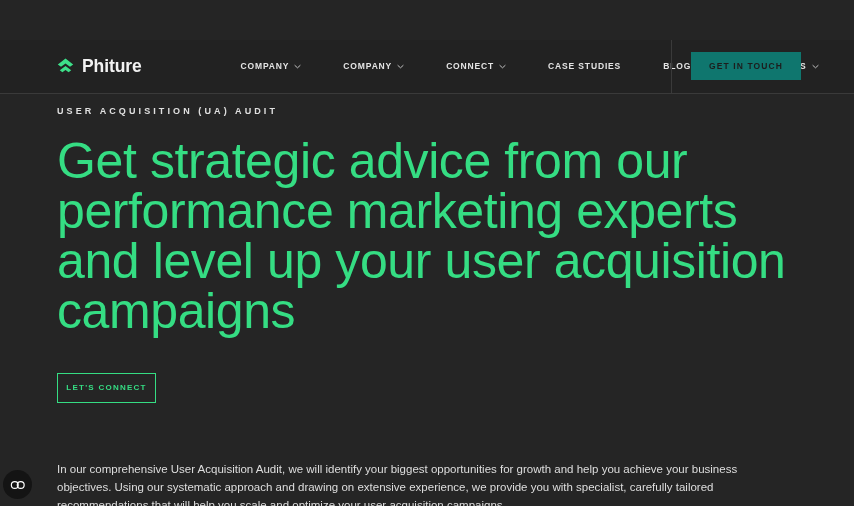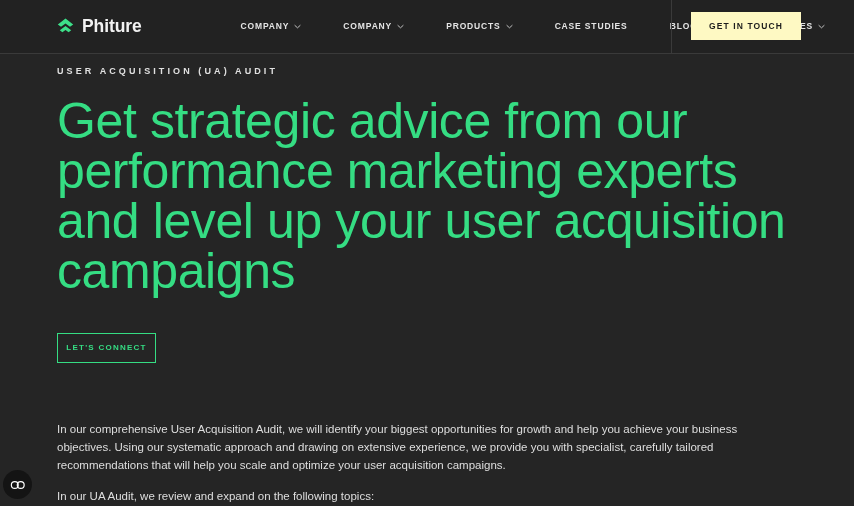--- a/index.html
+++ b/index.html
@@ -18,20 +18,21 @@
   }
 
   
   .site-header {
     height: 54px;
     background: #222222;
     border-bottom: 1px solid #3a3a3a;
     display: flex;
     align-items: center;
     position: relative;
+    margin-top: 40px;
   }
 
   .logo-block {
     display: flex;
     align-items: center;
     gap: 8px;
     margin-left: 57px;
   }
 
   .logo-mark {
@@ -88,21 +89,21 @@
     height: 54px;
     background: #3a3a3a;
   }
 
   .cta-button {
     position: absolute;
     left: 691px;
     top: 12px;
     width: 110px;
     height: 28px;
-    background: #fef9c3;
+    background: #0f766e;
     border: none;
     display: flex;
     align-items: center;
     justify-content: center;
     cursor: pointer;
     font-family: inherit;
   }
 
   .cta-button-label {
     font-size: 8.5px;
@@ -220,21 +221,21 @@
     </div>
 
     <div class="nav-item">
       <span class="nav-label">COMPANY</span>
       <svg class="chev" viewBox="0 0 8 5">
         <path d="M0.7 1 L4 4 L7.3 1" fill="none" stroke="#e4e4e4" stroke-width="1.1"></path>
       </svg>
     </div>
 
     <div class="nav-item">
-      <span class="nav-label">PRODUCTS</span>
+      <span class="nav-label">CONNECT</span>
       <svg class="chev" viewBox="0 0 8 5">
         <path d="M0.7 1 L4 4 L7.3 1" fill="none" stroke="#e4e4e4" stroke-width="1.1"></path>
       </svg>
     </div>
 
     <div class="nav-item">
       <span class="nav-label">CASE STUDIES</span>
     </div>
 
     <div class="nav-item">

